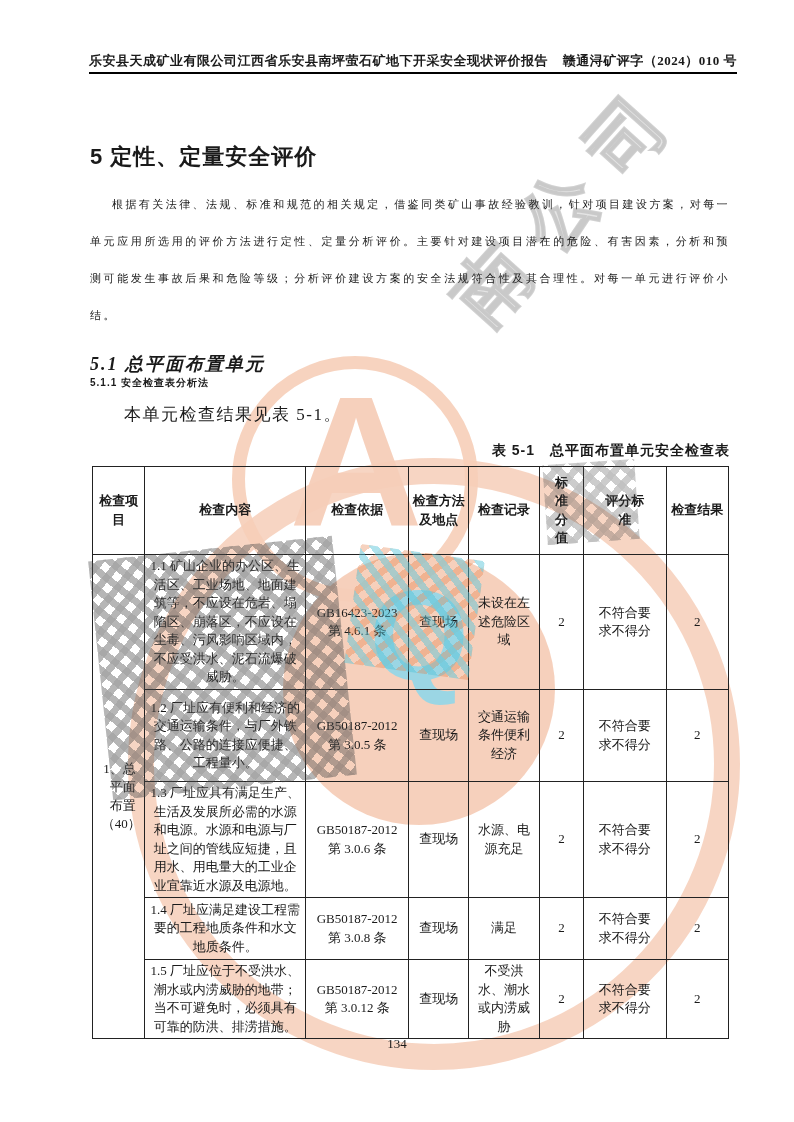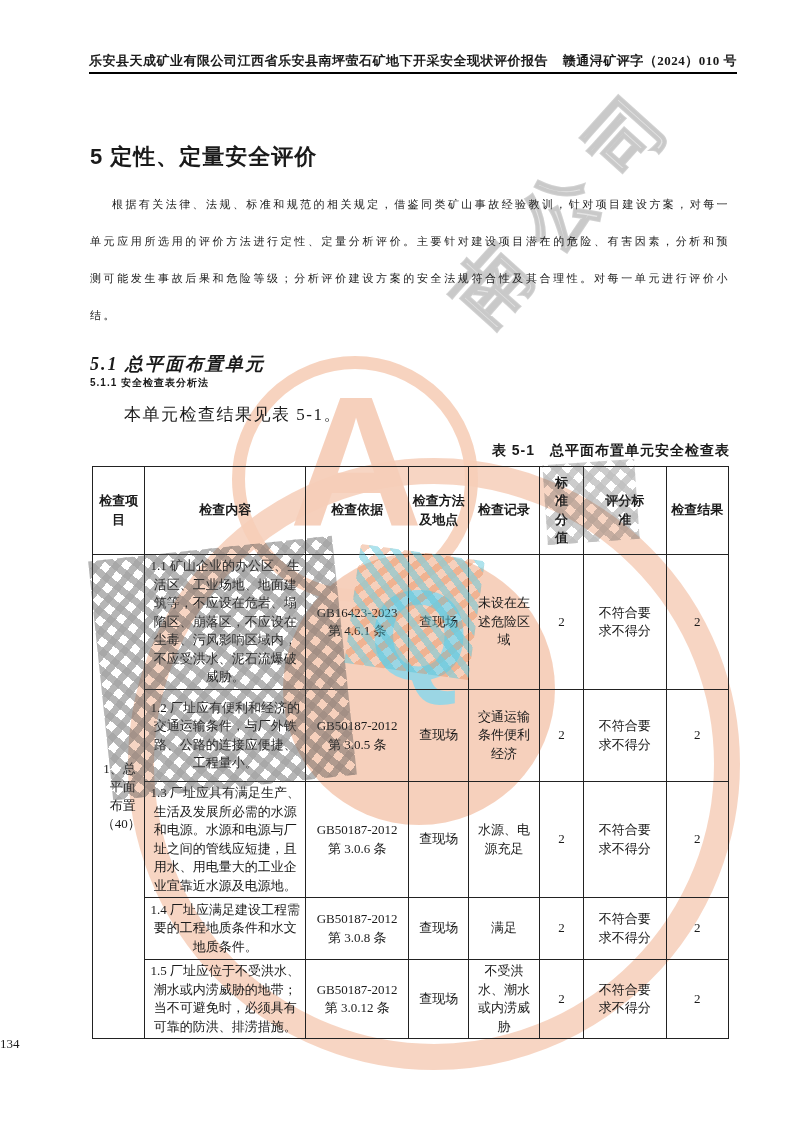--- a/index.html
+++ b/index.html
@@ -65,21 +65,21 @@
   table.check tr.hdr td{
     font-family:"Liberation Sans", sans-serif;
     font-weight:bold;
   }
   table.check td.left{text-align:center;padding:2px 4px;}
   .vchar{display:inline-block;width:1.25em;}
   .vgroup{display:inline-block;width:34px;text-align:right;}
   
   .page-num{
     position:absolute;left:0;right:0;top:1036px;
-    font-size:13px;z-index:3;
+    text-align:center;font-size:13px;z-index:3;
   }
   
   .wm{position:absolute;pointer-events:none;}
   .wm-outer-ring{
     left:128px;top:458px;width:560px;height:560px;border-radius:50%;
     border:26px solid rgba(246,206,184,.85);z-index:1;
   }
   .wm-inner-ring{
     left:232px;top:356px;width:220px;height:220px;border-radius:50%;
     border:13px solid rgba(246,206,184,.9);z-index:1;

